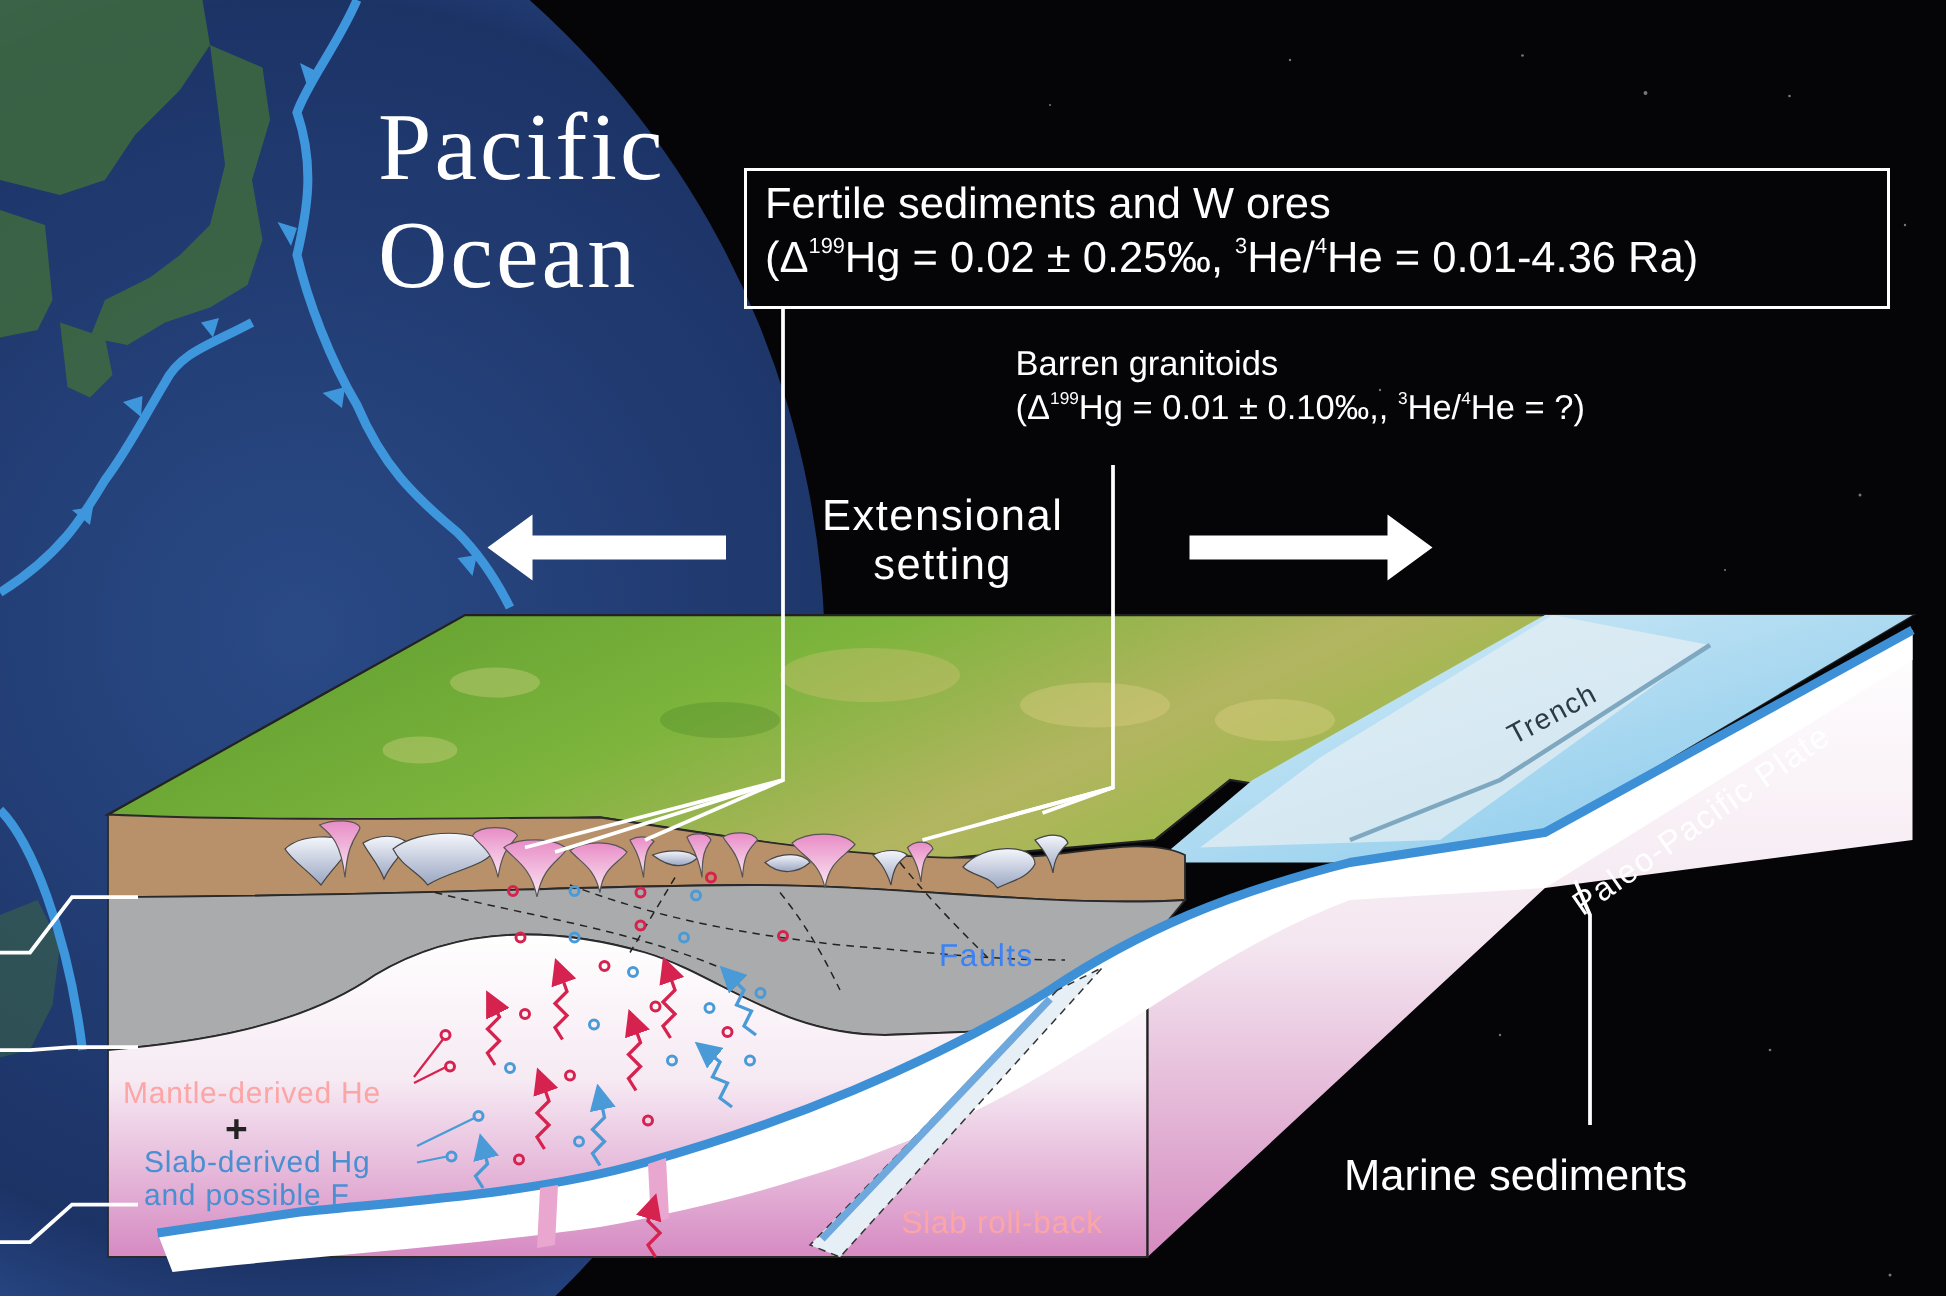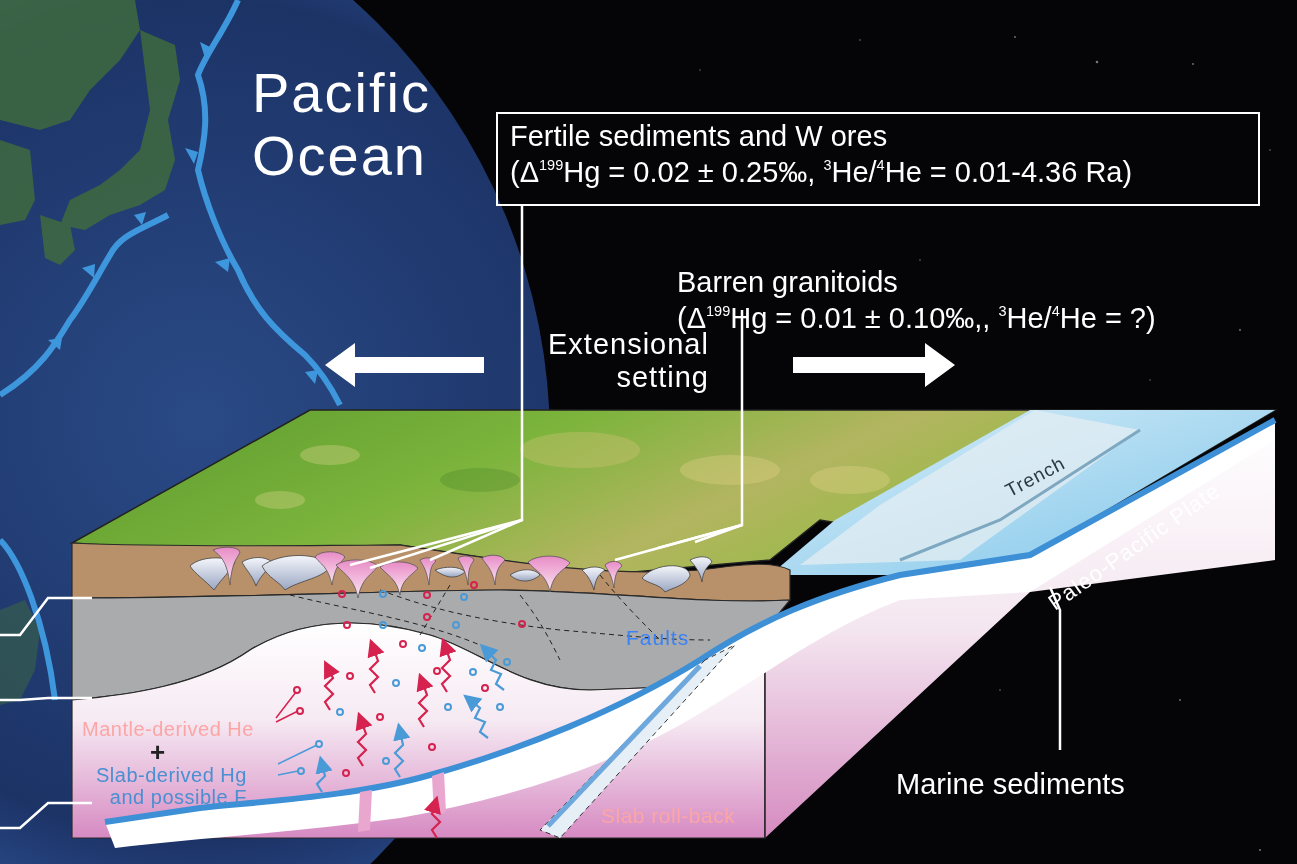--- a/index.html
+++ b/index.html
@@ -3,34 +3,34 @@
 <meta charset="utf-8">
 <style>
   html, body { margin: 0; padding: 0; }
   body {
     width: 1297px; height: 864px; overflow: hidden; position: relative;
     background: #050507;
     font-family: "Liberation Sans", "DejaVu Sans", sans-serif;
   }
   #canvas { position: absolute; left: 0; top: 0; width: 1297px; height: 864px; }
   .lbl { position: absolute; color: #ffffff; white-space: nowrap; line-height: 1.15; }
-  .ocean-title { left: 252px; top: 62px; font-size: 56px; letter-spacing: 2px; line-height: 1.12; }
+  .ocean-title { left: 252px; top: 62px; font-size: 64px; letter-spacing: 2px; line-height: 1.12; font-family: Liberation Serif, serif; }
   .fertile-box {
     left: 496px; top: 112px; width: 764px; height: 94px;
     border: 2px solid #ffffff; box-sizing: border-box;
   }
   .fertile-text { left: 510px; top: 118px; font-size: 29px; line-height: 1.25; }
-  .barren-text { left: 677px; top: 228px; font-size: 29px; line-height: 1.25; margin-top: 36px; }
-  .ext-text { left: 548px; top: 328px; font-size: 29px; text-align: right; letter-spacing: 1px; line-height: 1.15; }
+  .barren-text { left: 677px; top: 228px; font-size: 23px; line-height: 1.25; }
+  .ext-text { left: 548px; top: 328px; font-size: 29px; text-align: center; letter-spacing: 1px; line-height: 1.15; }
   .marine-text { left: 896px; top: 766px; font-size: 29px; line-height: 1.25; }
   .faults { left: 626px; top: 626px; font-size: 21px; color: #3b82f6; letter-spacing: 1px; }
   .rollback { left: 601px; top: 804px; font-size: 21px; color: #fca5a5; letter-spacing: 0.5px; }
   .mantle { left: 82px; top: 718px; font-size: 20px; color: #fca5a5; letter-spacing: 0.5px; }
   .plus { left: 150px; top: 738px; font-size: 26px; color: #222; font-weight: bold; }
-  .slab { left: 96px; top: 764px; font-size: 20px; color: #4a8fd1; letter-spacing: 0.5px; line-height: 1.1; text-align: right; }
+  .slab { left: 96px; top: 764px; font-size: 20px; color: #4a8fd1; letter-spacing: 0.5px; line-height: 1.1; }
   .trench { left: 1012px; top: 480px; font-size: 19px; color: #2c3a48; transform: rotate(-28deg); transform-origin: left bottom; letter-spacing: 1px; }
   .paleo { left: 1058px; top: 590px; font-size: 22px; color: #ffffff; transform: rotate(-35deg); transform-origin: left bottom; letter-spacing: 1px; }
   sup { font-size: 0.5em; vertical-align: 0.85em; line-height: 0; }
 </style>
 </head>
 <body>
 
 <svg id="canvas" viewBox="0 0 1297 864" xmlns="http://www.w3.org/2000/svg">
   <defs>
     <radialGradient id="globeGrad" cx="200" cy="420" r="560" gradientUnits="userSpaceOnUse">

